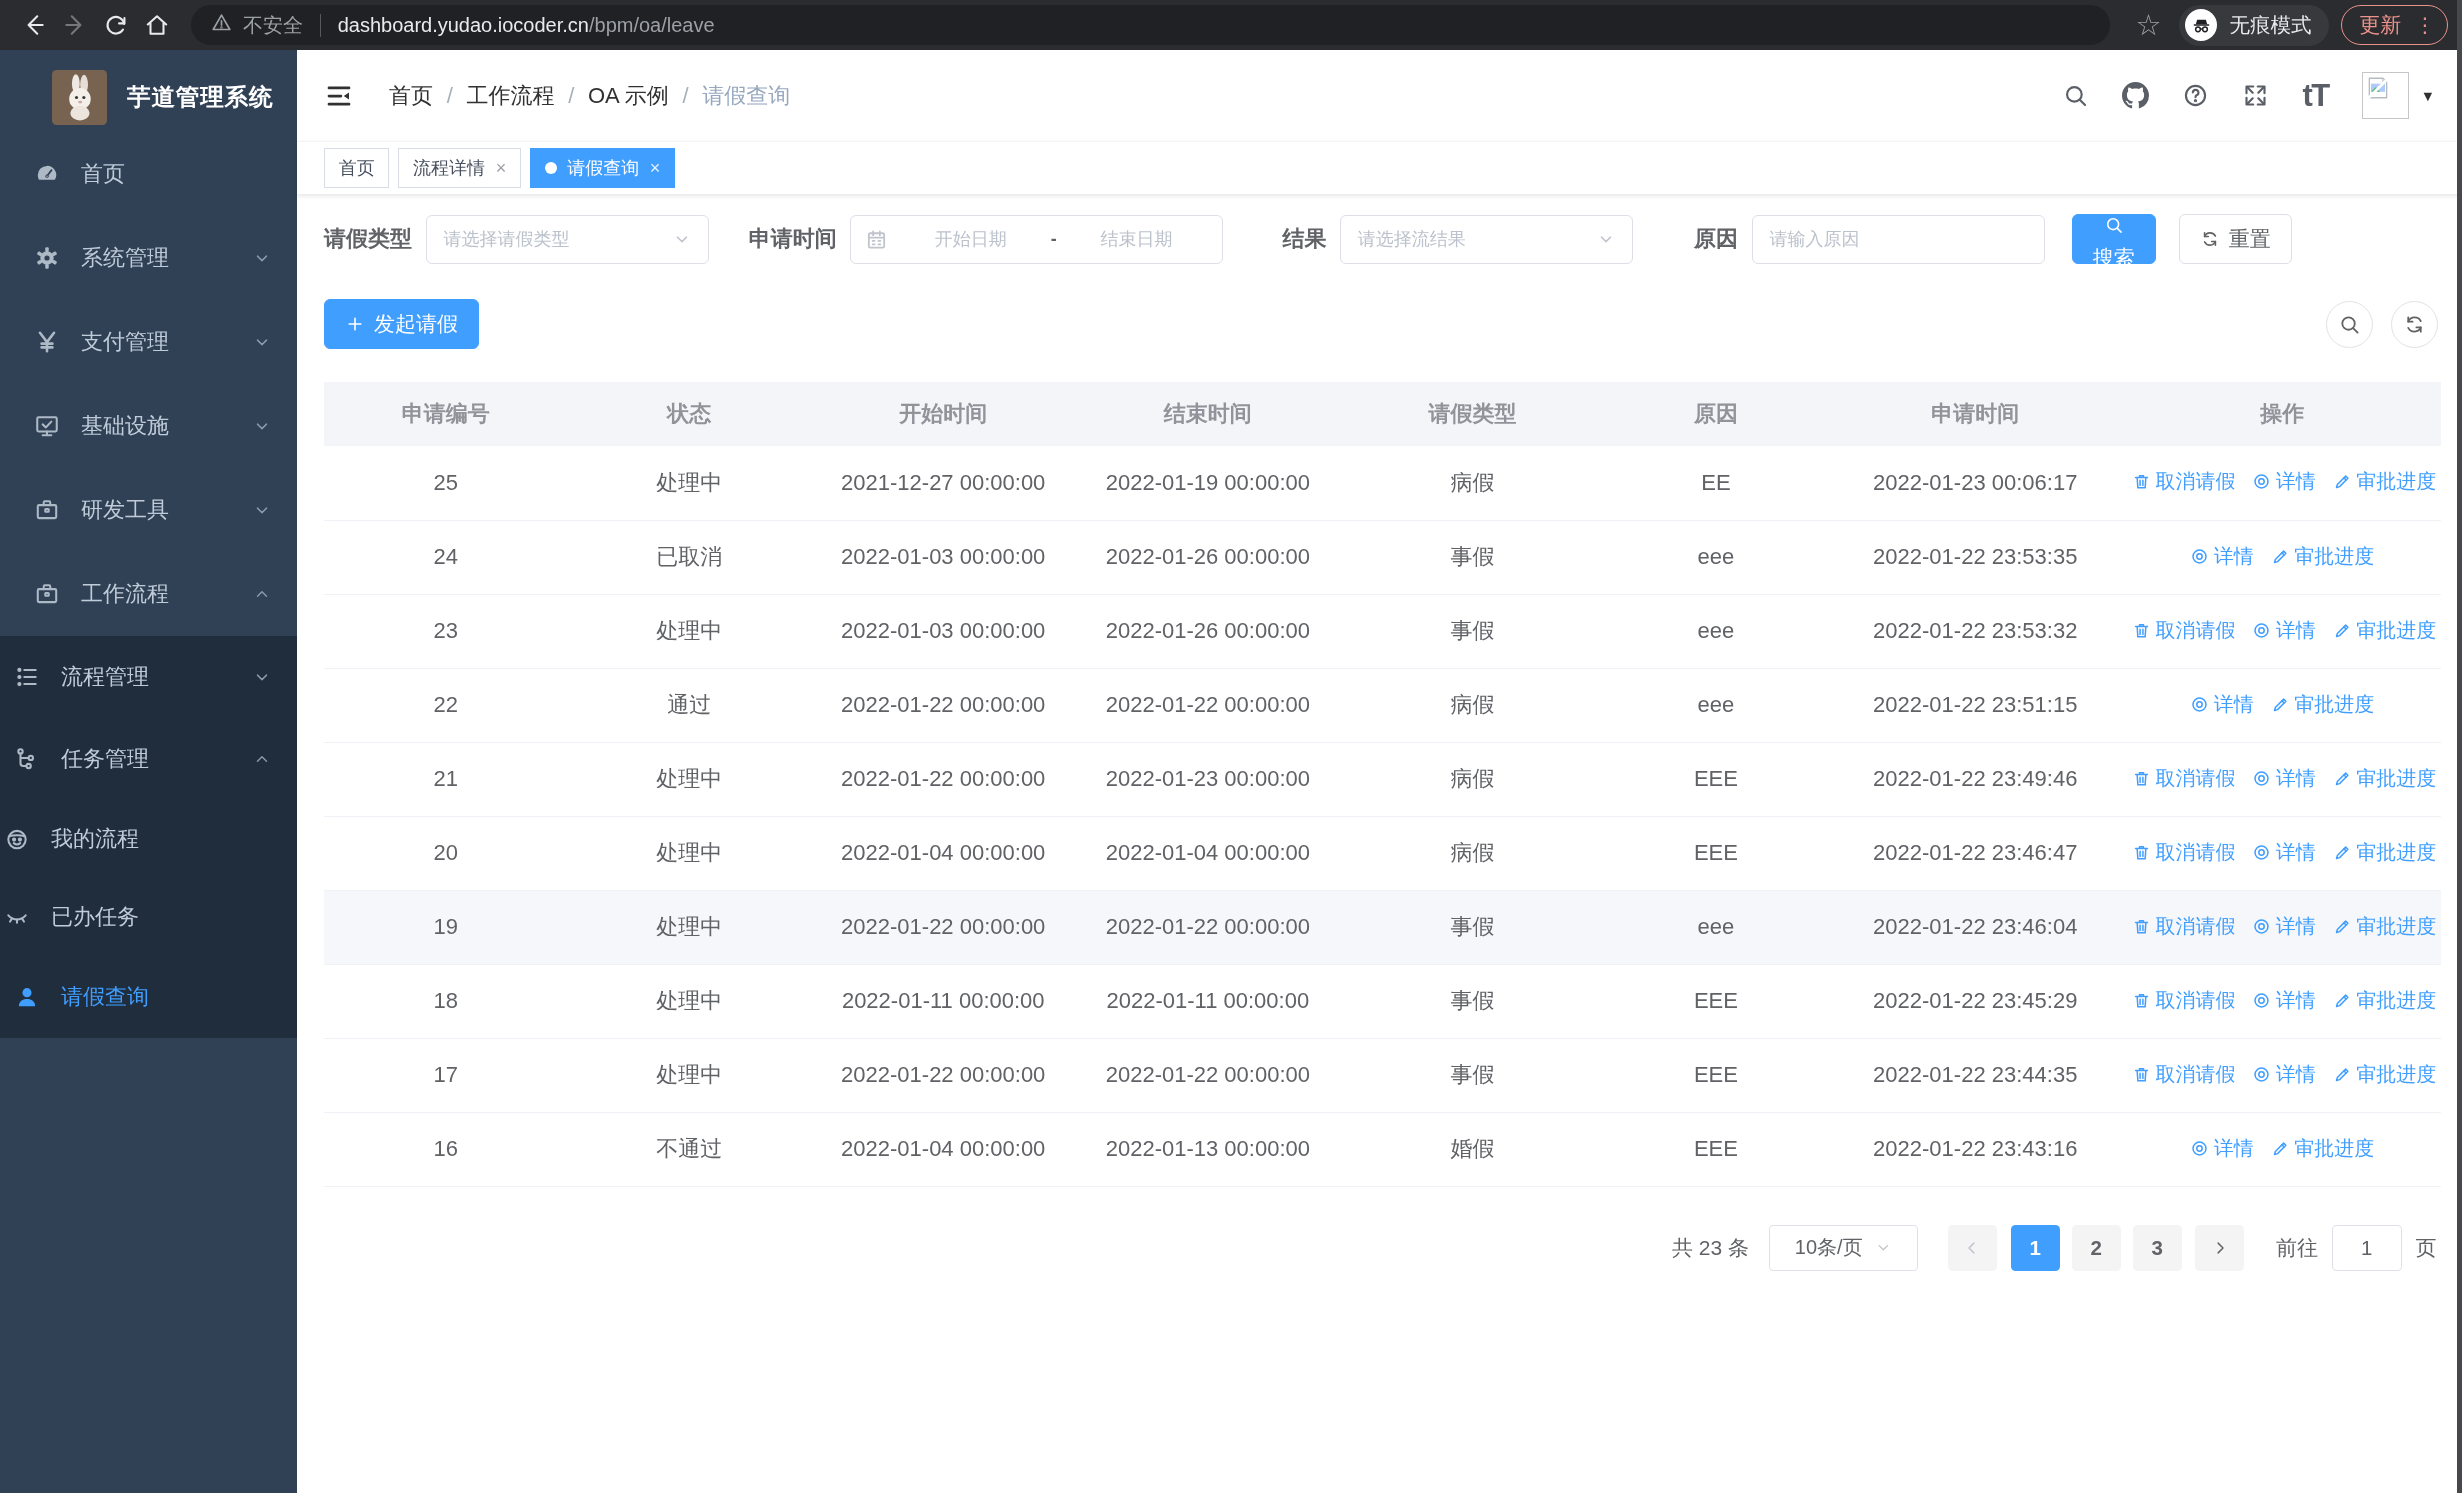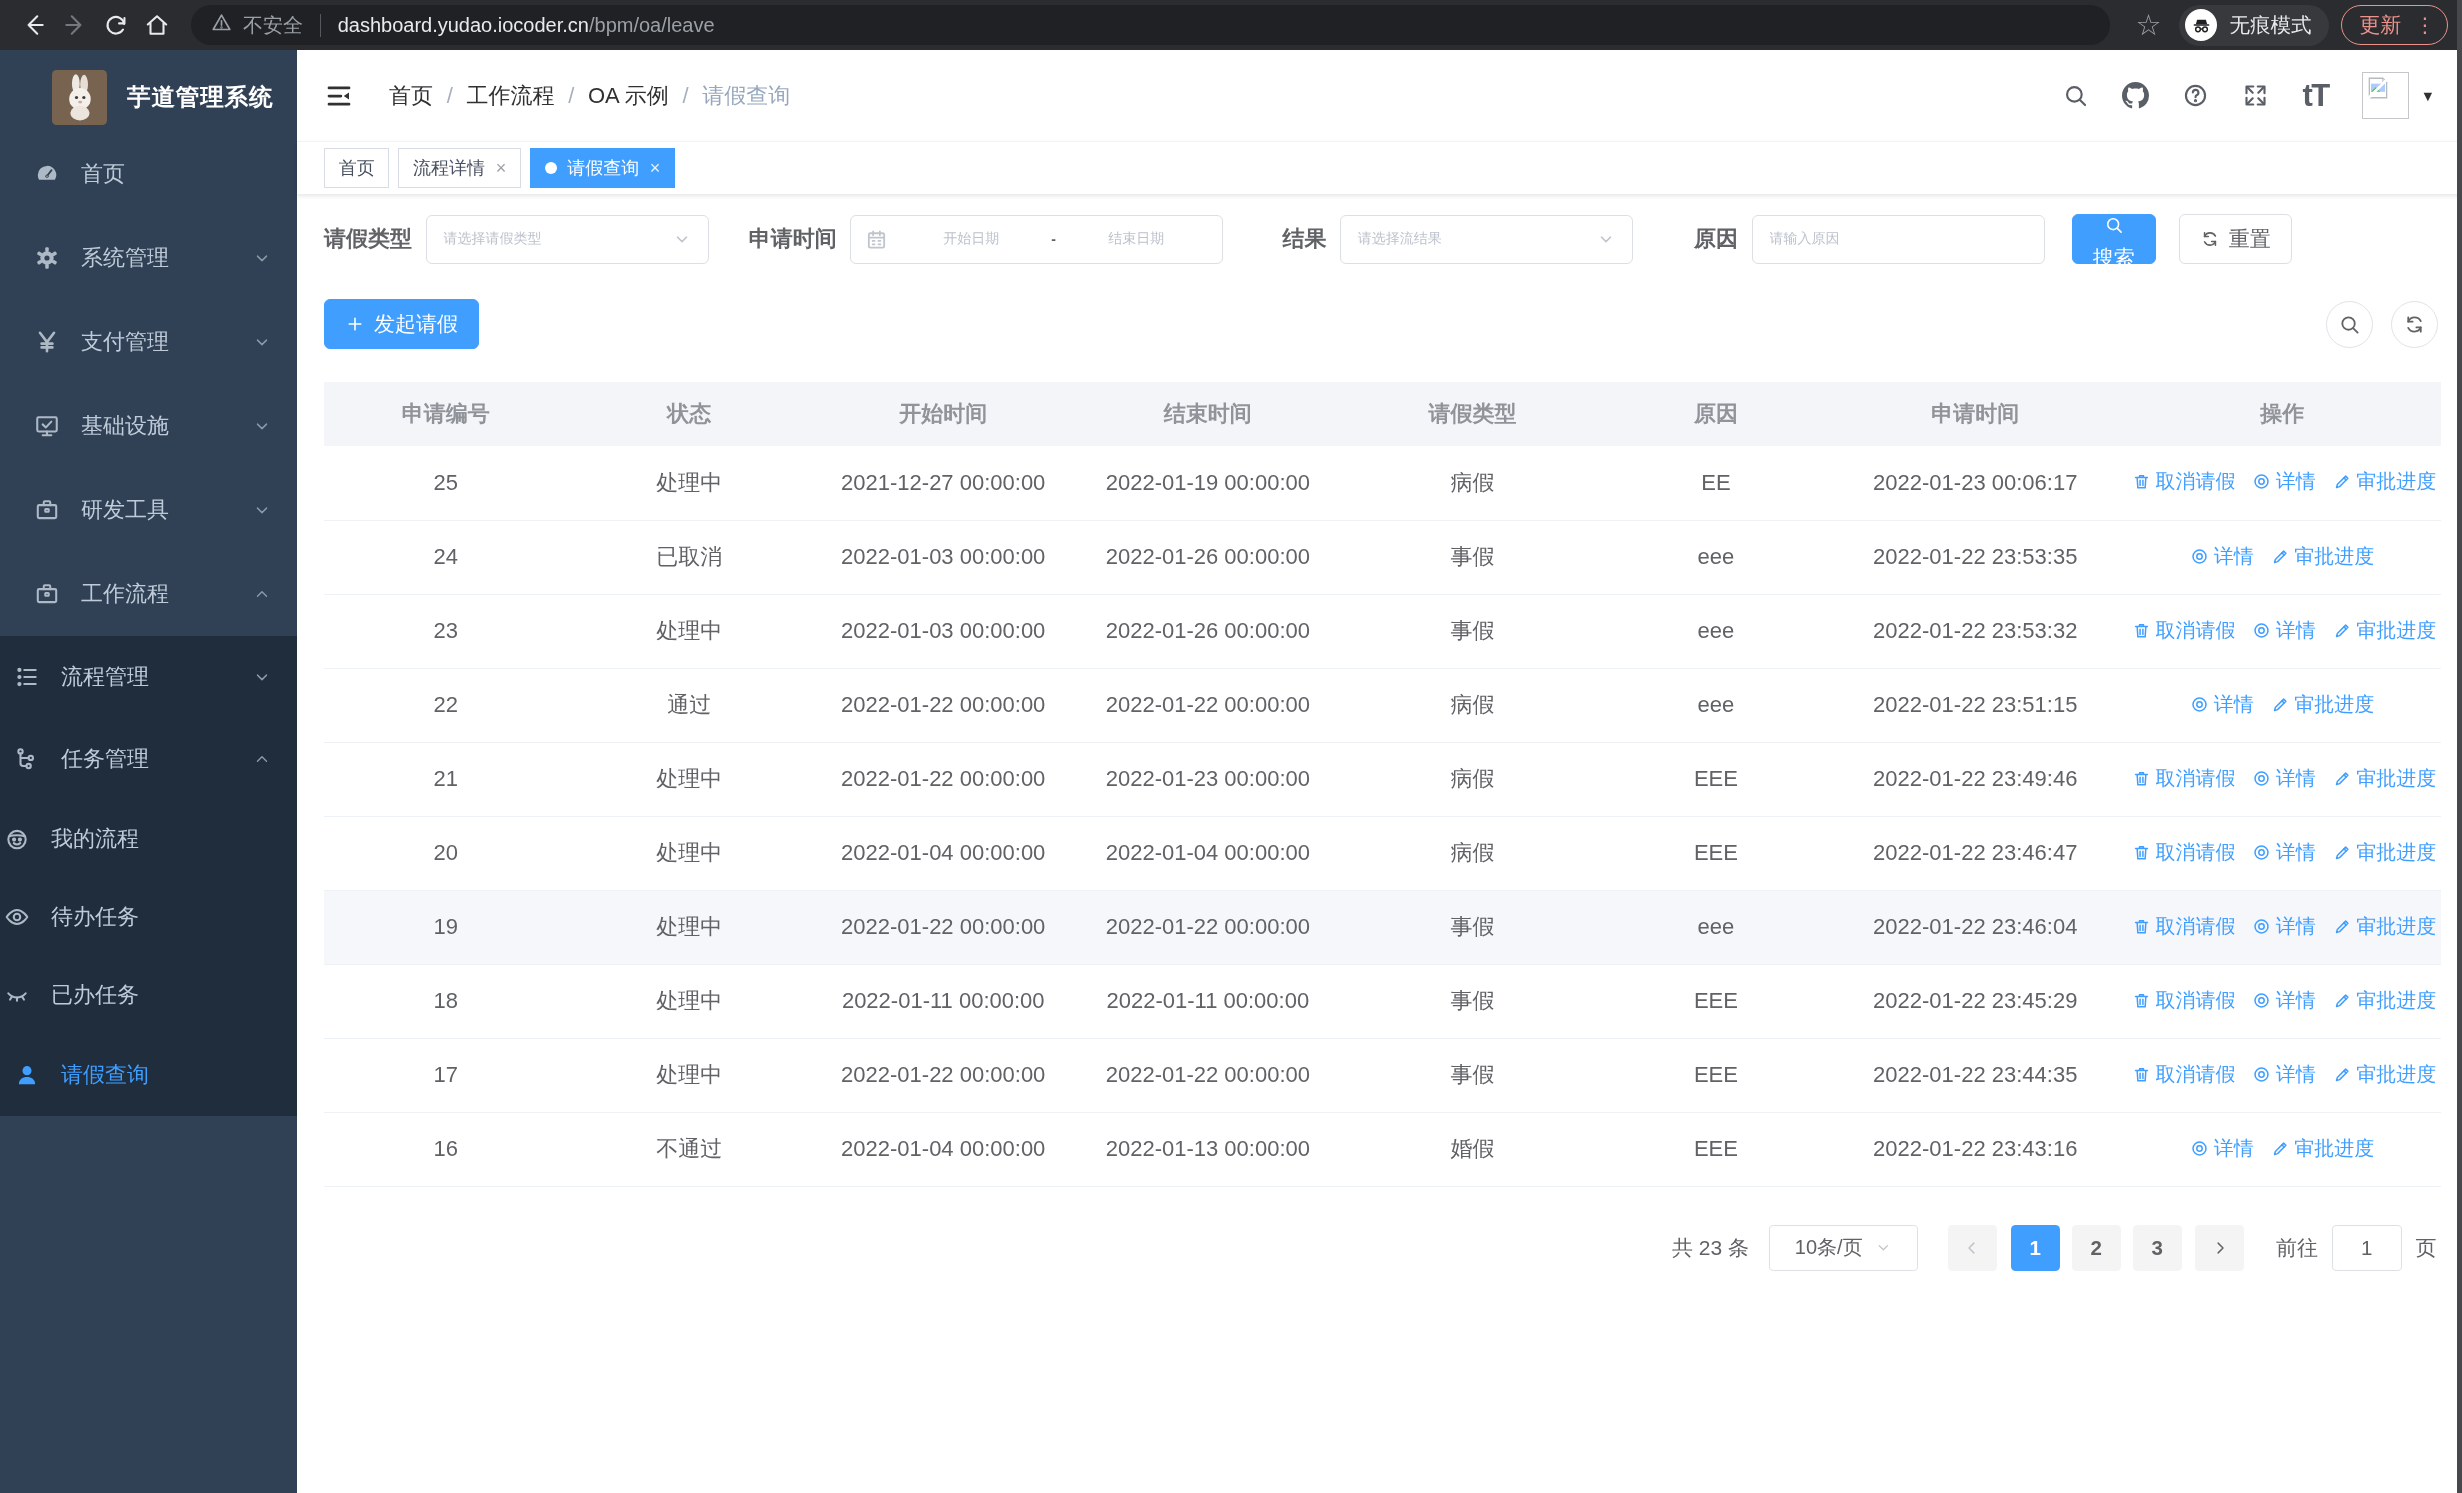--- a/index.html
+++ b/index.html
@@ -67,21 +67,21 @@
   .tag .x { font-size:18px; color:#9aa0a6; }
   .tag.active { background:#409eff; border-color:#409eff; color:#fff; }
   .tag.active .x { color:#e8f2ff; }
   .tag .dot { width:12px; height:12px; border-radius:50%; background:#fff; }
 
   
   .content { flex:1; padding:20px 21px 0 27px; background:#fff; }
 
   .filters { display:flex; align-items:center; font-size:22px; color:#606266; }
   .f-label { font-weight:700; white-space:nowrap; }
-  .box { height:49px; border:0.8px solid #dcdfe6; border-radius:6px; background:#fff; display:flex; align-items:center; padding:0 16.7px; color:#bcc2cc; font-size:14px; cursor:pointer; }
+  .box { height:49px; border:0.8px solid #dcdfe6; border-radius:6px; background:#fff; display:flex; align-items:center; padding:0 16.7px; color:#bcc2cc; font-size:18px; cursor:pointer; }
   .box .chev { margin-left:auto; color:#c0c4cc; display:flex; }
   .box .chev svg { width:18px; height:18px; }
   .w-type { width:283px; margin-left:13.7px; }
   .w-date { width:373px; margin-left:13.7px; padding:0 13.7px; }
   .w-result { width:293px; margin-left:13.7px; }
   .w-reason { width:293px; margin-left:13.7px; cursor:text; }
   .g2 { margin-left:40px; } .g3 { margin-left:59px; } .g4 { margin-left:61px; }
   .cal-ico { color:#c0c4cc; display:flex; margin-right:10.6px; }
   .cal-ico svg { width:23px; height:23px; }
   .dr-part { flex:1; text-align:center; }
@@ -330,29 +330,20 @@
                 <circle cx="9.3" cy="12.5" r="1" fill="currentColor"></circle>
                 <circle cx="14.7" cy="12.5" r="1" fill="currentColor"></circle>
                 <path d="M9 15.8c1.7 1.4 4.3 1.4 6 0"></path>
               </svg>
             </span>
             <span class="lbl">我的流程</span>
           </div>
           <div class="s-item lv3 dark">
             <span class="i">
               <svg viewBox="0 0 24 24" fill="none" stroke="currentColor" stroke-width="1.9" stroke-linecap="round" stroke-linejoin="round">
-                <path d="M2.5 12S6.5 5.5 12 5.5 21.5 12 21.5 12 17.5 18.5 12 18.5 2.5 12 2.5 12z"></path>
-                <circle cx="12" cy="12" r="3"></circle>
-              </svg>
-            </span>
-            <span class="lbl">待办任务</span>
-          </div>
-          <div class="s-item lv3 dark">
-            <span class="i">
-              <svg viewBox="0 0 24 24" fill="none" stroke="currentColor" stroke-width="1.9" stroke-linecap="round" stroke-linejoin="round">
                 <path d="M4 10.5c2.6 2.8 4.8 3.8 8 3.8s5.4-1 8-3.8"></path>
                 <path d="m7.2 13.7-1.6 2.5M12 14.3v3M16.8 13.7l1.6 2.5"></path>
               </svg>
             </span>
             <span class="lbl">已办任务</span>
           </div>
           <div class="s-item lv2 dark active">
             <span class="i">
               <svg viewBox="0 0 24 24" fill="currentColor">
                 <circle cx="12" cy="8" r="4.2"></circle>

